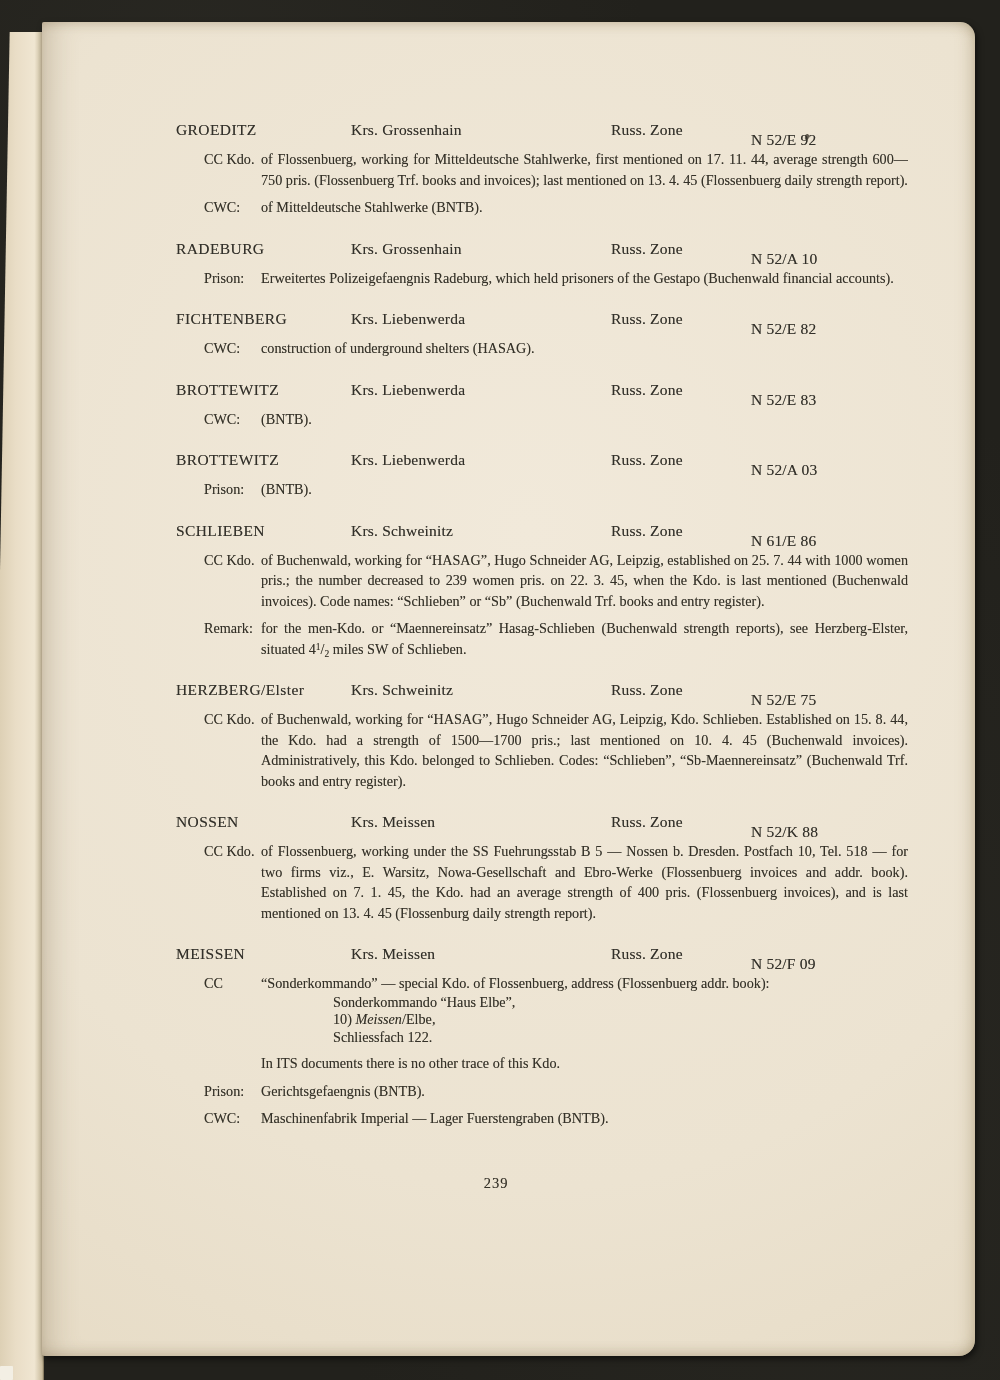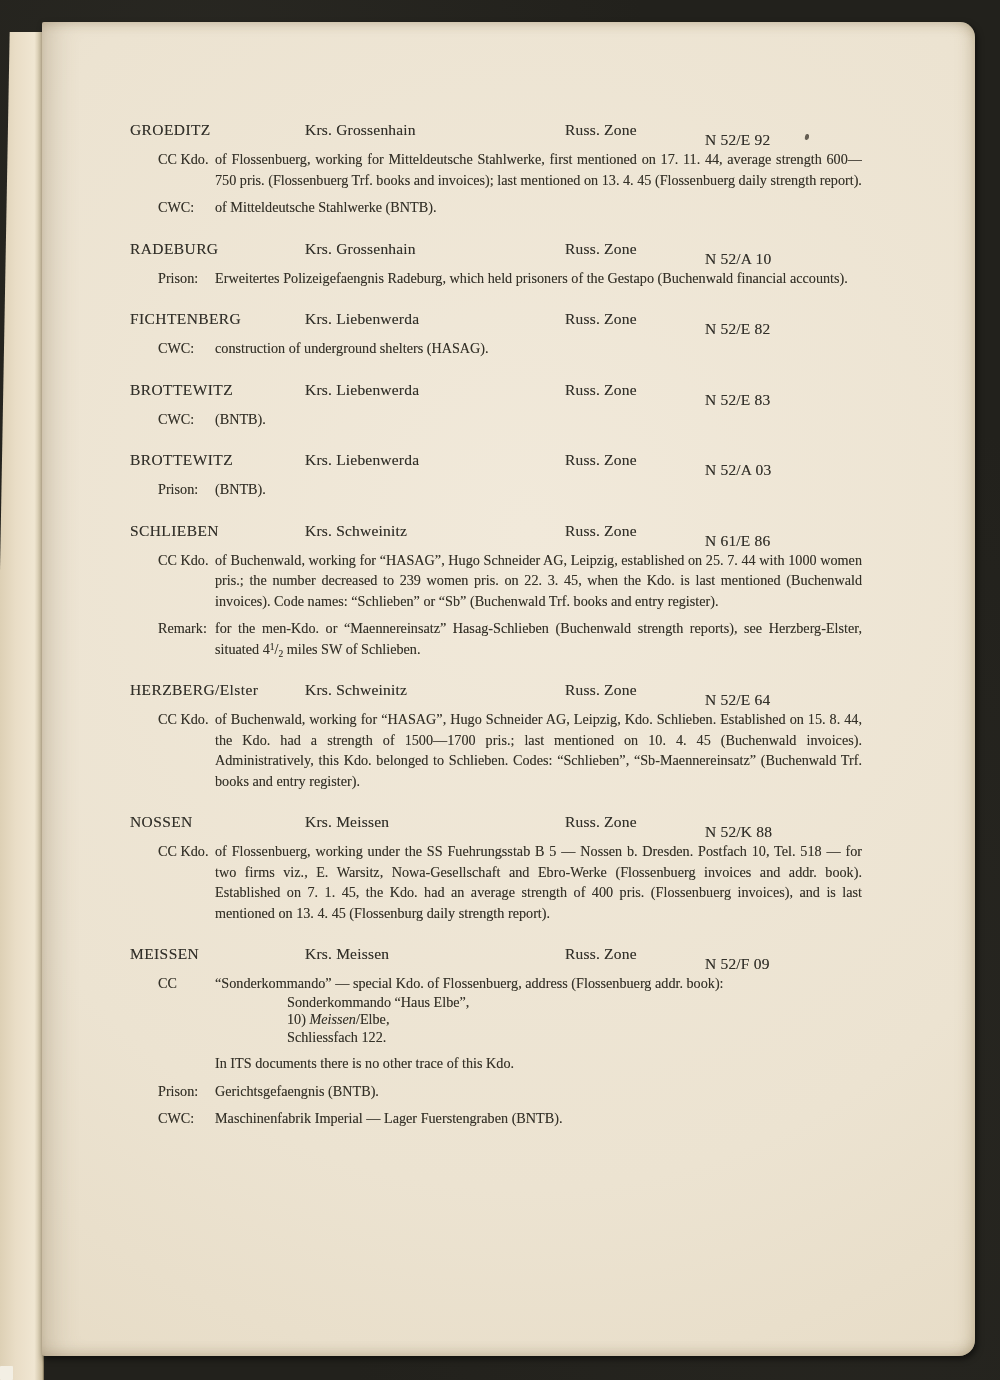--- a/index.html
+++ b/index.html
@@ -36,21 +36,21 @@
     box-shadow:
       inset 22px 0 30px -16px rgba(110,90,55,.30),
       inset -12px 0 16px -9px rgba(130,108,65,.35),
       inset 0 8px 12px -8px rgba(110,90,55,.28),
       inset 0 -10px 14px -9px rgba(110,90,55,.26),
       2px 3px 6px rgba(0,0,0,.55);
   }
   .content{
     position:absolute;left:0;top:99px;width:100%;
   }
-  .entry{margin-bottom:22px;}
+  .entry{margin-bottom:22px;padding-left:46px;}
   .entry-header{
     position:relative;height:21px;margin-bottom:7px;
     font-size:15.5px;letter-spacing:.4px;color:#32302a;
     text-shadow:0 0 .5px rgba(62,57,46,.5);
   }
   .col-name{position:absolute;left:88px;top:0;}
   .col-district{position:absolute;left:263px;top:0;letter-spacing:.2px;}
   .col-zone{position:absolute;left:523px;top:0;letter-spacing:.2px;}
   .col-code{position:absolute;left:663px;top:10px;letter-spacing:.2px;}
   .section{
@@ -149,21 +149,21 @@
             <span class="col-code">N 61/E 86</span>
           </div>
           <div class="section"><span class="label">CC Kdo.</span><span>of Buchenwald, working for “HASAG”, Hugo Schneider AG, Leipzig, established on 25. 7. 44 with 1000 women pris.; the number decreased to 239 women pris. on 22. 3. 45, when the Kdo. is last mentioned (Buchenwald invoices). Code names: “Schlieben” or “Sb” (Buchenwald Trf. books and entry register).</span></div>
           <div class="section"><span class="label">Remark:</span><span><span>for the men-Kdo. or “Maennereinsatz” Hasag-Schlieben (Buchenwald strength reports), see Herzberg-Elster, situated 4</span><sup>1</sup><span>/</span><sub>2</sub><span> miles SW of Schlieben.</span></span></div>
         </div>
         <div class="entry">
           <div class="entry-header">
             <span class="col-name">HERZBERG/Elster</span>
             <span class="col-district">Krs. Schweinitz</span>
             <span class="col-zone">Russ. Zone</span>
-            <span class="col-code">N 52/E 64</span>
+            <span class="col-code">N 52/E 75</span>
           </div>
           <div class="section"><span class="label">CC Kdo.</span><span>of Buchenwald, working for “HASAG”, Hugo Schneider AG, Leipzig, Kdo. Schlieben. Established on 15. 8. 44, the Kdo. had a strength of 1500—1700 pris.; last mentioned on 10. 4. 45 (Buchenwald invoices). Administratively, this Kdo. belonged to Schlieben. Codes: “Schlieben”, “Sb-Maennereinsatz” (Buchenwald Trf. books and entry register).</span></div>
         </div>
         <div class="entry">
           <div class="entry-header">
             <span class="col-name">NOSSEN</span>
             <span class="col-district">Krs. Meissen</span>
             <span class="col-zone">Russ. Zone</span>
             <span class="col-code">N 52/K 88</span>
           </div>
@@ -175,16 +175,17 @@
             <span class="col-district">Krs. Meissen</span>
             <span class="col-zone">Russ. Zone</span>
             <span class="col-code">N 52/F 09</span>
           </div>
           <div class="section"><span class="label">CC</span><span>“Sonderkommando” — special Kdo. of Flossenbuerg, address (Flossenbuerg addr. book):</span><div class="addr-line">Sonderkommando “Haus Elbe”,</div><div class="addr-line"><span>10) </span><i>Meissen</i><span>/Elbe,</span></div><div class="addr-line">Schliessfach 122.</div></div>
           <div class="section"><span>In ITS documents there is no other trace of this Kdo.</span></div>
           <div class="section"><span class="label">Prison:</span><span>Gerichtsgefaengnis (BNTB).</span></div>
           <div class="section"><span class="label">CWC:</span><span>Maschinenfabrik Imperial — Lager Fuerstengraben (BNTB).</span></div>
         </div>
       </div>
+    <div class="page-number">239</div>
   </div>
 </div>
 
 <div class="corner-chip"></div>
 
 </body></html>

